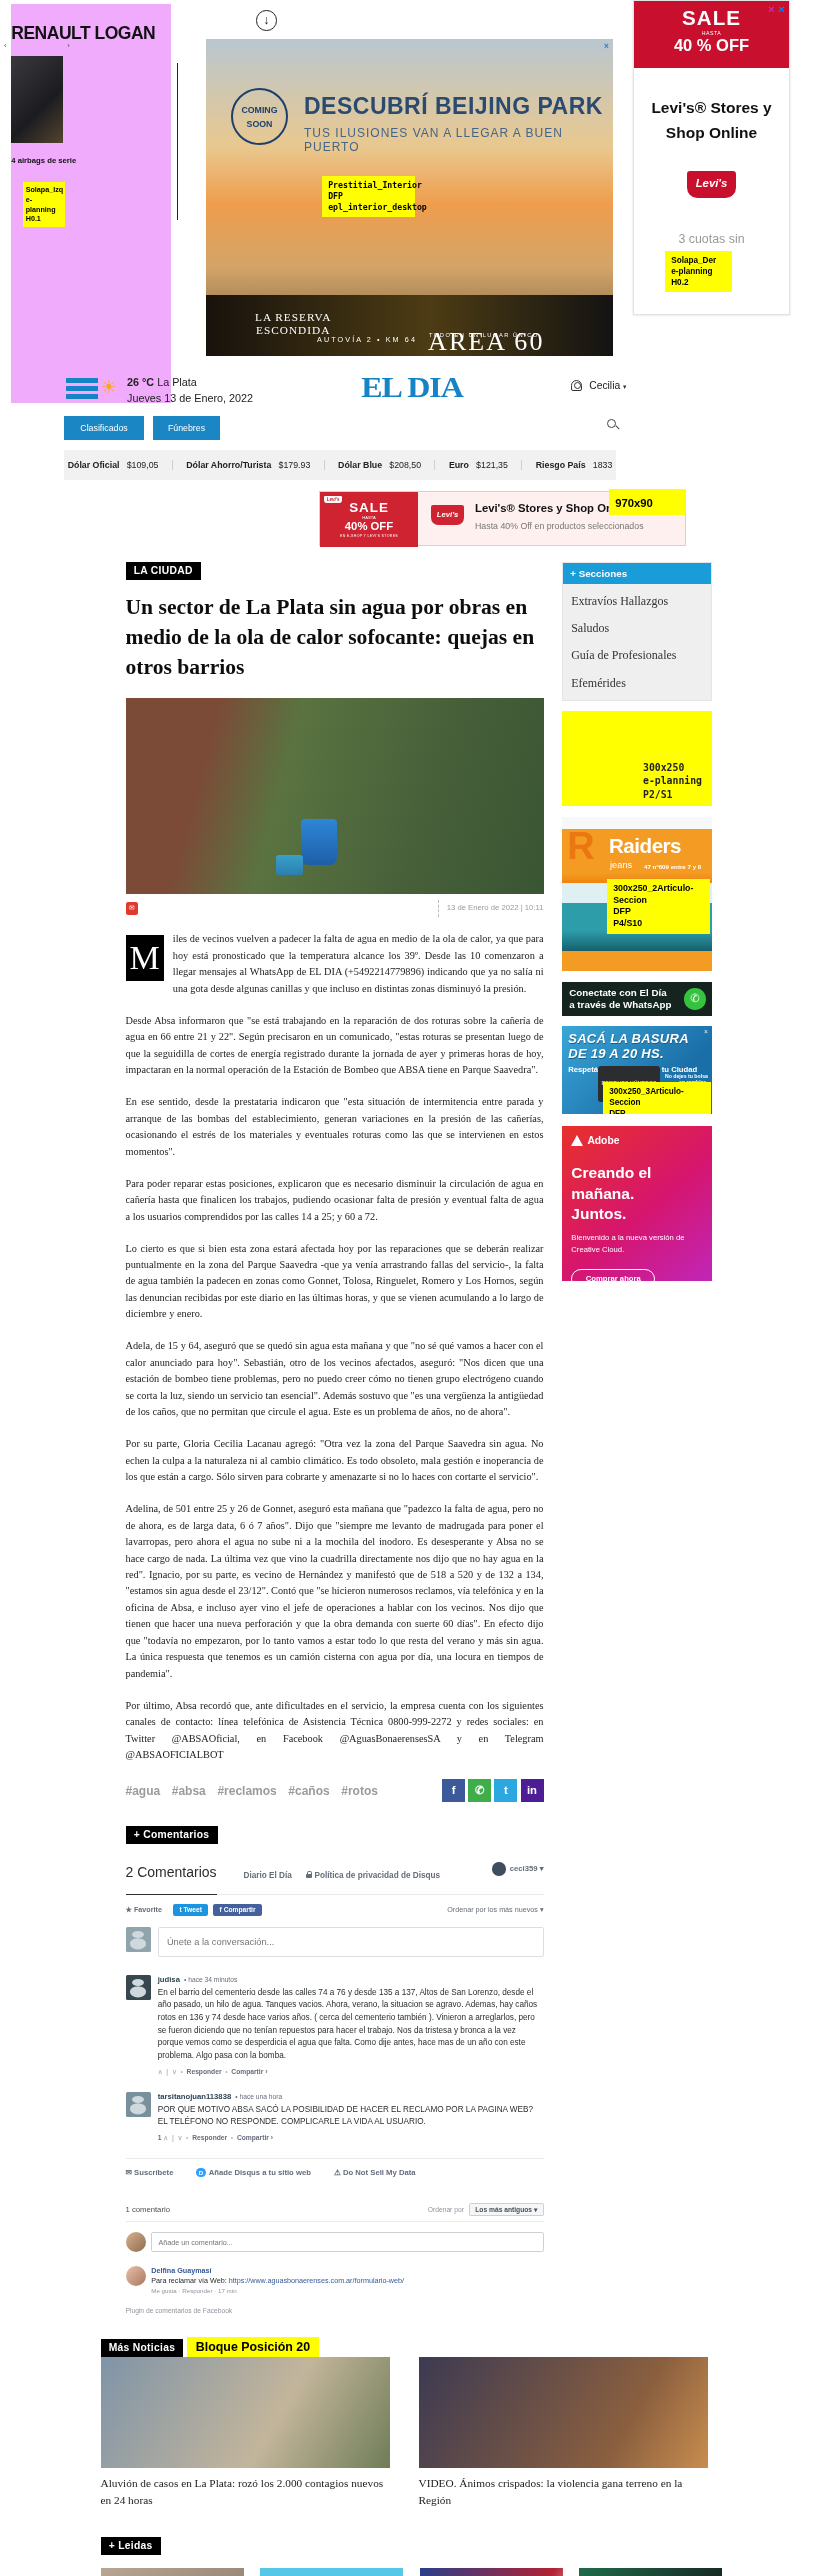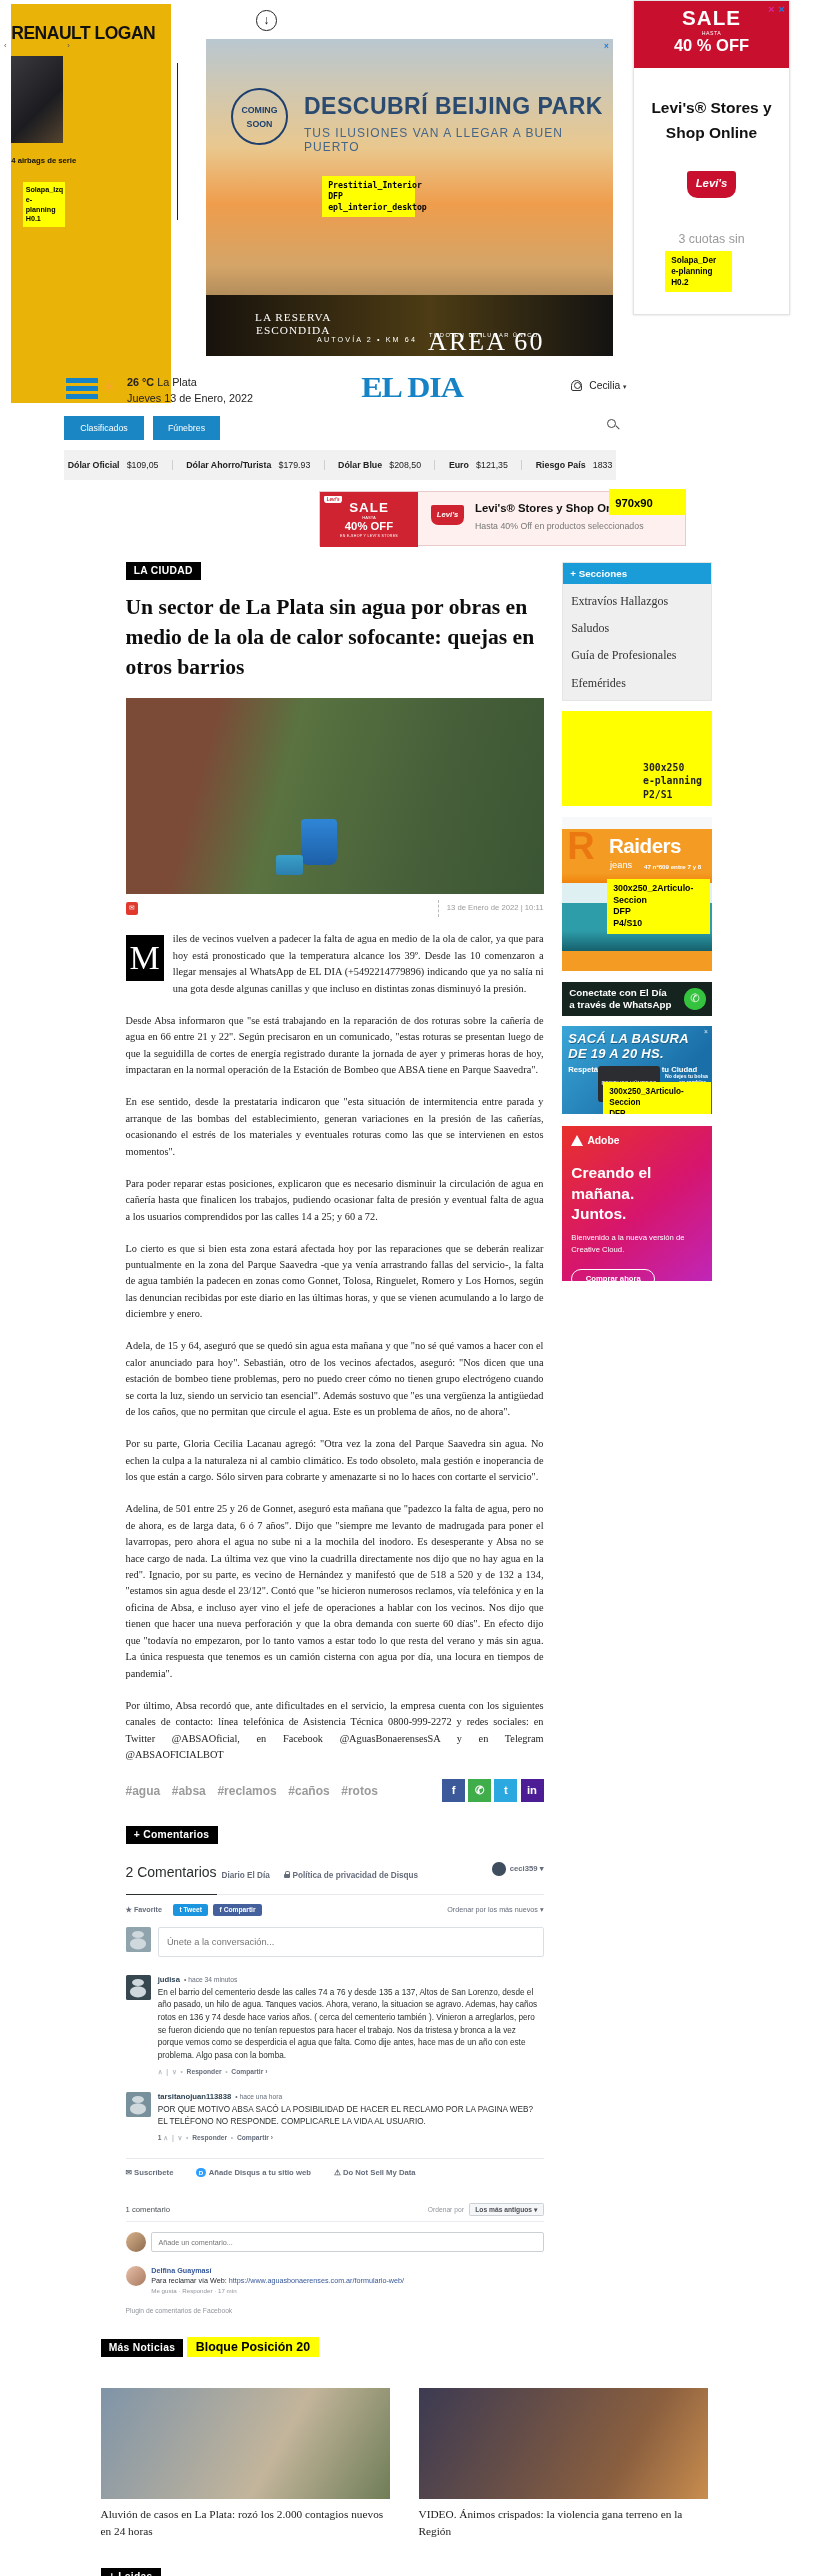--- a/index.html
+++ b/index.html
@@ -17,21 +17,21 @@
   .g4 { background:linear-gradient(120deg,#3c3a52,#8a5f3f 70%,#c98d4e); }
   .g5 { background:linear-gradient(135deg,#b7a694,#8c7a6b); }
   .g6 { background:linear-gradient(180deg,#57c7e8 0 35%,#8ee0d2 35% 55%,#f0e3b2 55% 100%); }
   .g7 { background:linear-gradient(120deg,#27408b,#b22234 70%,#e8e8e8); }
   .g8 { background:linear-gradient(120deg,#1f6b4a,#15151a); }
 
   
   .topads { position:relative; height:355px; background:#fff; }
   .xrow { position:absolute; font-size:11.3px; font-weight:bold; line-height:1; }
   .x-pink { color:#d42ba0; } .x-blue { color:#1e7de0; }
-  .adL { position:absolute; left:11.3px; top:4.1px; width:160px; height:399px; background:#eab308; }
+  .adL { position:absolute; left:11.3px; top:4.1px; width:160px; height:399px; background:#f0abfc; }
   .adL .rule { position:absolute; left:166px; top:59px; width:0.5px; height:157px; background:#222; }
   .adL .brand { font-weight:bold; font-size:17.5px; line-height:1.05; color:#111; letter-spacing:-0.5px; padding-top:19.6px; }
   .adL .carousel { position:relative; margin-top:14.4px; width:52px; height:87px;
        background:linear-gradient(135deg,#3a3a3e,#1c1c20 60%,#54442f); }
   .adL .car-arrow { position:absolute; top:37px; font-size:7.7px; color:#555; }
   .adL .feature { margin-top:12.4px; font-weight:bold; font-size:7.7px; color:#111; }
   .adL .lbl { left:11.3px; top:178px; width:42px; font-size:7.2px; padding:3.1px; }
   .dl-ic { position:absolute; left:256px; top:10.3px; width:20.6px; height:20.6px; border:1.5px solid #222;
            border-radius:50%; text-align:center; font-size:12.4px; font-weight:bold; color:#222; line-height:18.5px; }
   .adC { position:absolute; left:206px; top:39px; width:407px; height:317px; overflow:hidden; }
@@ -144,21 +144,21 @@
   .shr a { width:23px; height:23px; color:#fff; font-weight:bold; font-size:11.3px; text-align:center;
            line-height:23px; text-decoration:none; }
   .s-fb { background:#3c5a99; } .s-wa { background:#3fae4a; } .s-tw { background:#2ca8e0; }
   .s-in { background:#4c1d95; font-size:9.3px; }
   .combadge { margin-top:24px; }
 
   
   .dq { margin-top:20.6px; font-family:"Liberation Sans", sans-serif; }
   .dq-tabs { display:flex; align-items:center; border-bottom:1px solid #e7e9ee; padding-bottom:7.2px; position:relative; }
   .dq-tab1 { font-weight:normal; font-size:14px; color:#2a2e2e; border-bottom:1px solid #2a2e2e; padding-bottom:14px; margin-bottom:-8.2px; }
-  .dq-tab2 { font-weight:bold; font-size:8.2px; color:#656c7a; margin-left:5px; }
+  .dq-tab2 { font-weight:bold; font-size:8.2px; color:#656c7a; margin-left:27px; }
   .dq-priv { font-weight:bold; font-size:8.2px; color:#656c7a; margin-left:14.4px; }
   .dq-lock { display:inline-block; width:5.7px; height:4.6px; background:#656c7a; border-radius:1px; position:relative; margin-right:2.6px; }
   .dq-lock:before { content:""; position:absolute; left:1px; top:-2.6px; width:2.6px; height:2.6px;
         border:1px solid #656c7a; border-bottom:none; border-radius:2.1px 2.1px 0 0; }
   .dq-user { position:absolute; right:0; top:-2.1px; font-weight:bold; color:#656c7a; font-size:7.7px; }
   .dq-ava { display:inline-block; width:13.4px; height:13.4px; border-radius:50%; background:#3e4e5e; vertical-align:middle; margin-right:4.1px; }
   .dq-actions { display:flex; align-items:center; margin:8.2px 0 11.3px; position:relative; }
   .dq-fav { color:#656c7a; font-weight:bold; font-size:7.2px; margin-right:11.3px; }
   .dq-btn { color:#fff; font-weight:bold; font-size:6.7px; border-radius:2.1px; padding:2.6px 6.2px; margin-right:5.2px; }
   .dq-tweet { background:#1b95e0; } .dq-share { background:#44619d; }
@@ -235,21 +235,21 @@
   .adobe .alogo { font-weight:bold; font-size:10.3px; }
   .adobe .atri { display:inline-block; width:0; height:0; border-left:6.7px solid transparent;
         border-right:6.7px solid transparent; border-bottom:11.3px solid #fff; margin-right:4.1px; vertical-align:-2.1px; }
   .adobe .t { font-weight:bold; font-size:15.5px; line-height:1.3; margin-top:17.5px; }
   .adobe .s { font-size:7.7px; margin-top:8.2px; line-height:1.5; }
   .adobe .cta { display:inline-block; margin-top:13.4px; border:1px solid #fff; border-radius:11.3px;
         padding:4.6px 13.4px; font-weight:bold; font-size:7.7px; color:#fff; text-decoration:none; }
 
   
   .block { width:623px; margin:0 auto; }
-  .grid2 { display:flex; gap:29px; margin-top:31px; }
+  .grid2 { display:flex; gap:29px; margin-top:0; }
   .grid2 .card { width:289px; }
   .grid4 { display:flex; gap:16.5px; margin-top:13.4px; }
   .grid4 .card { width:143px; }
   .card { cursor:pointer; }
   .card .im { width:100%; }
   .grid2 .im { height:111px; }
   .grid4 .im { height:87px; }
   .card .t { font-family:"Liberation Serif", serif; font-size:11.3px; line-height:1.5; color:#1c1c1c; margin-top:7.2px; }
   .mt45 { margin-top:23px; } .mt55 { margin-top:28px; }
 </style>

